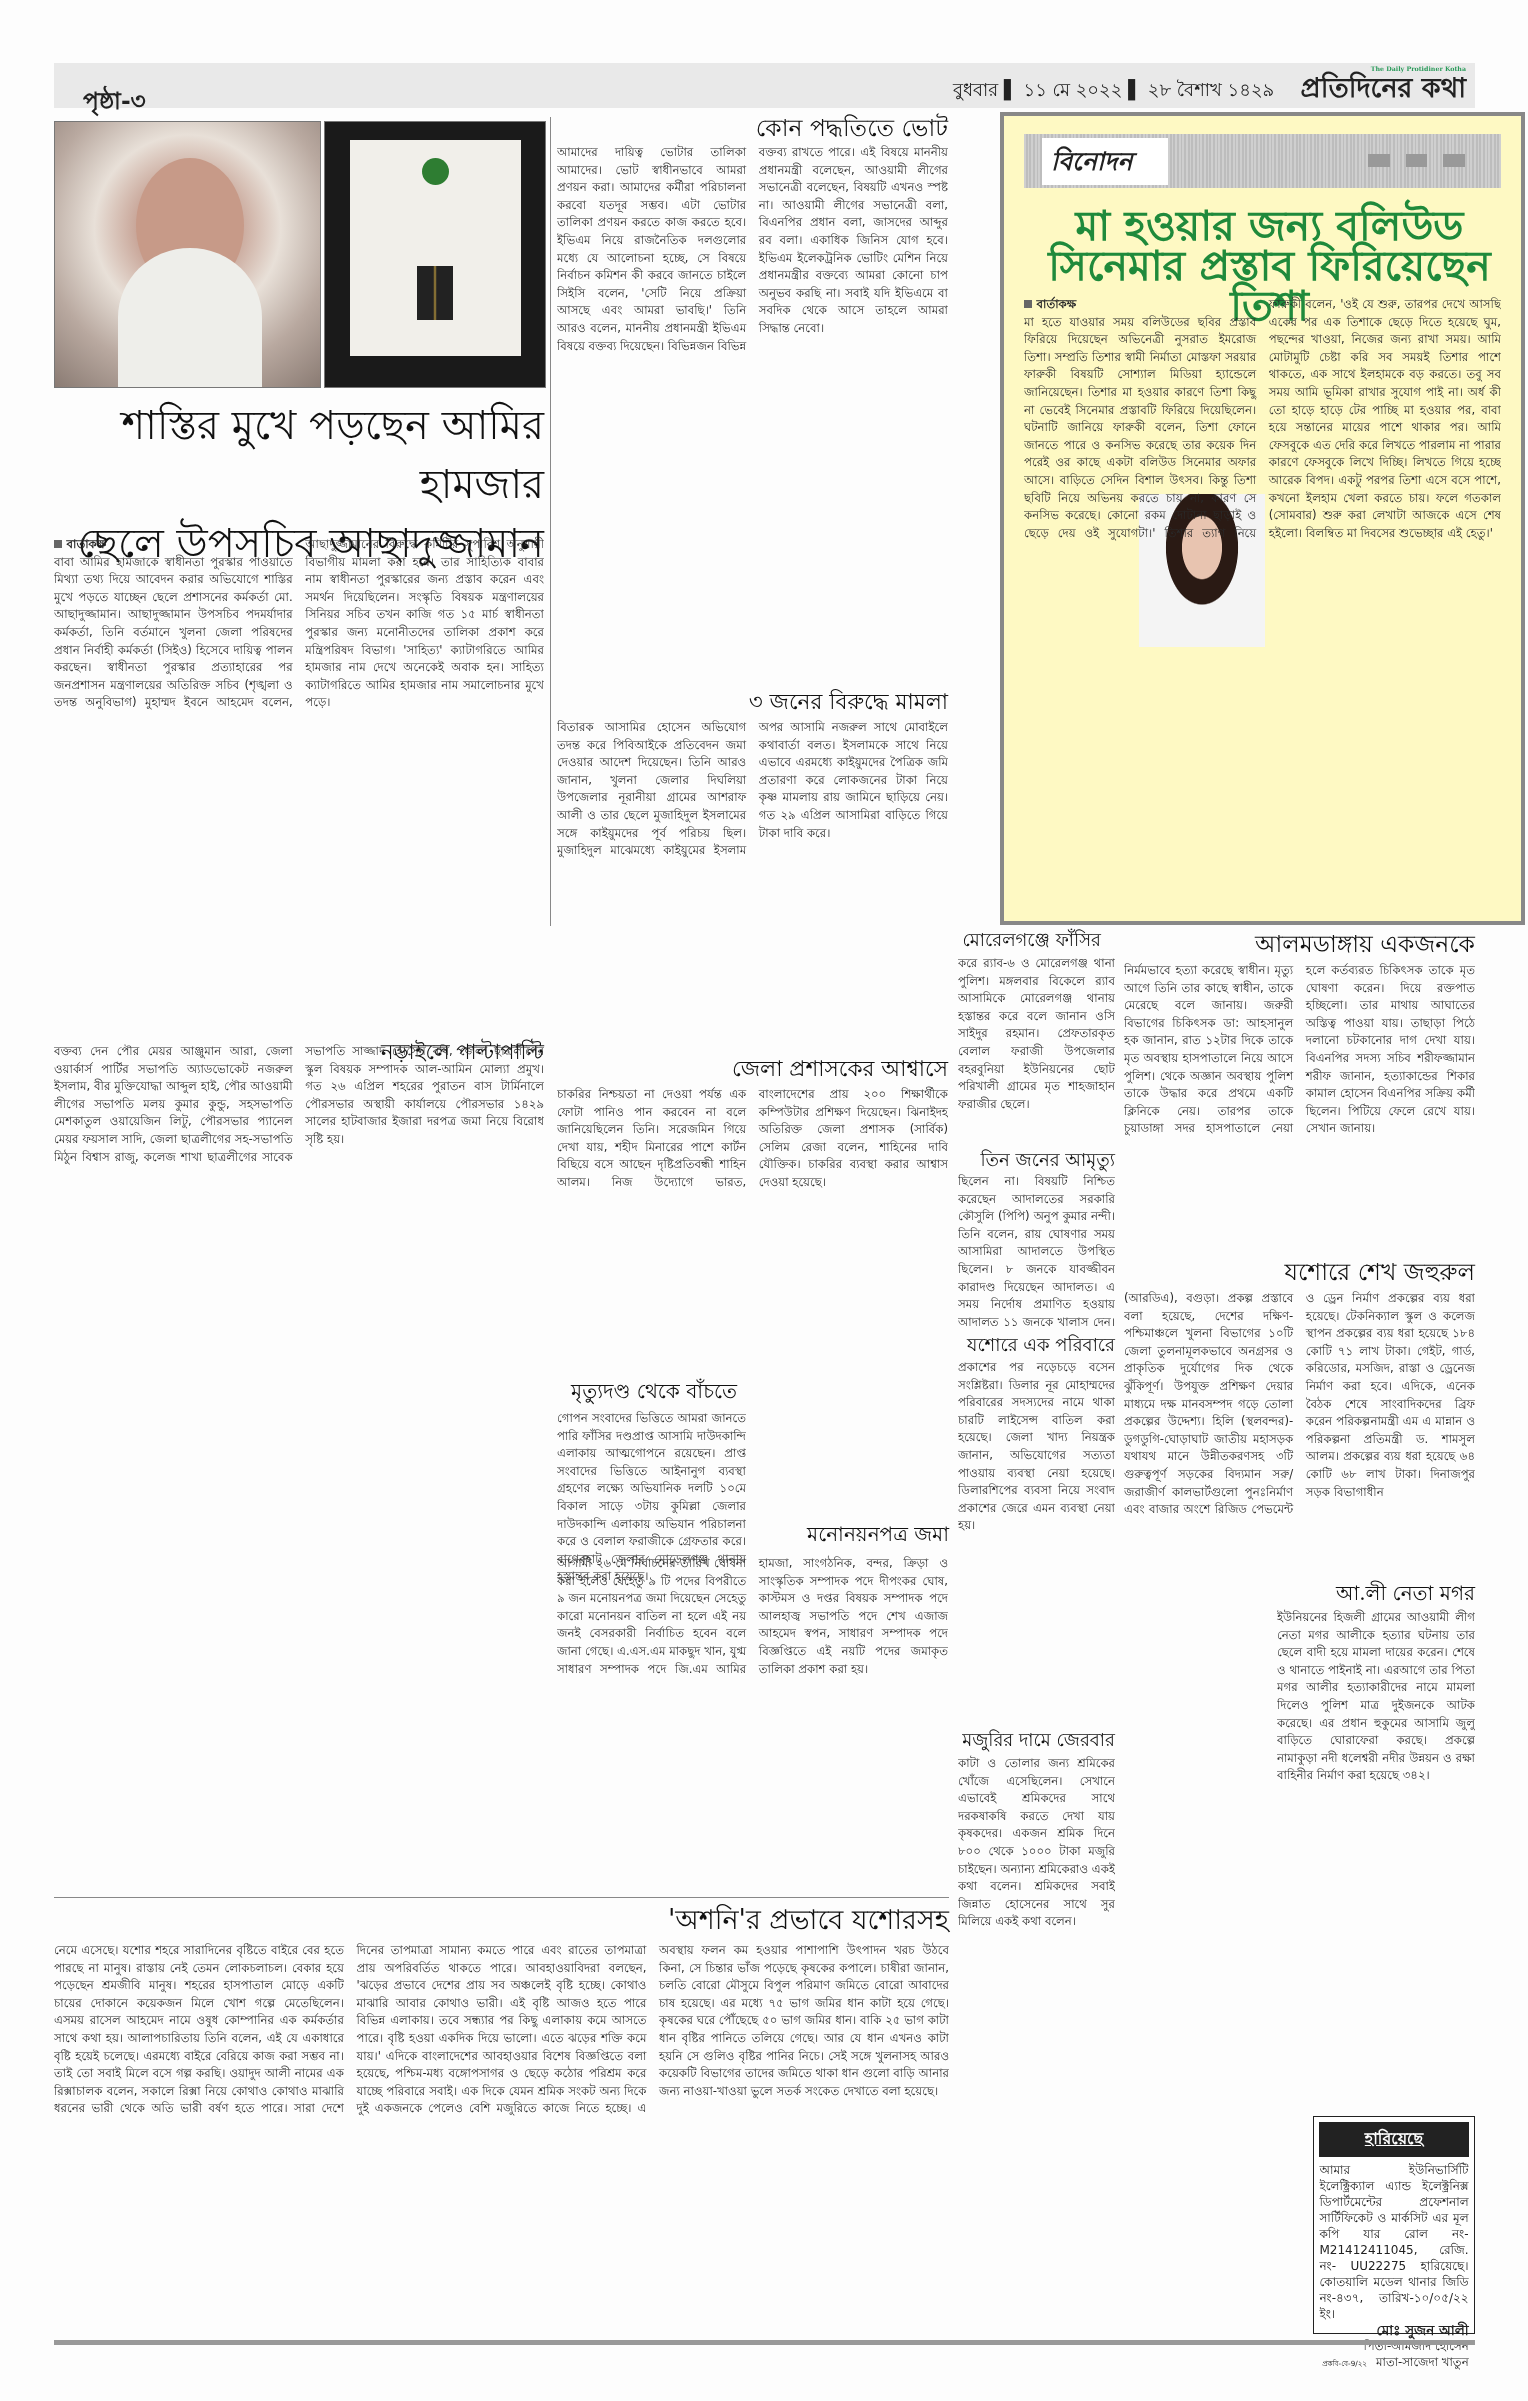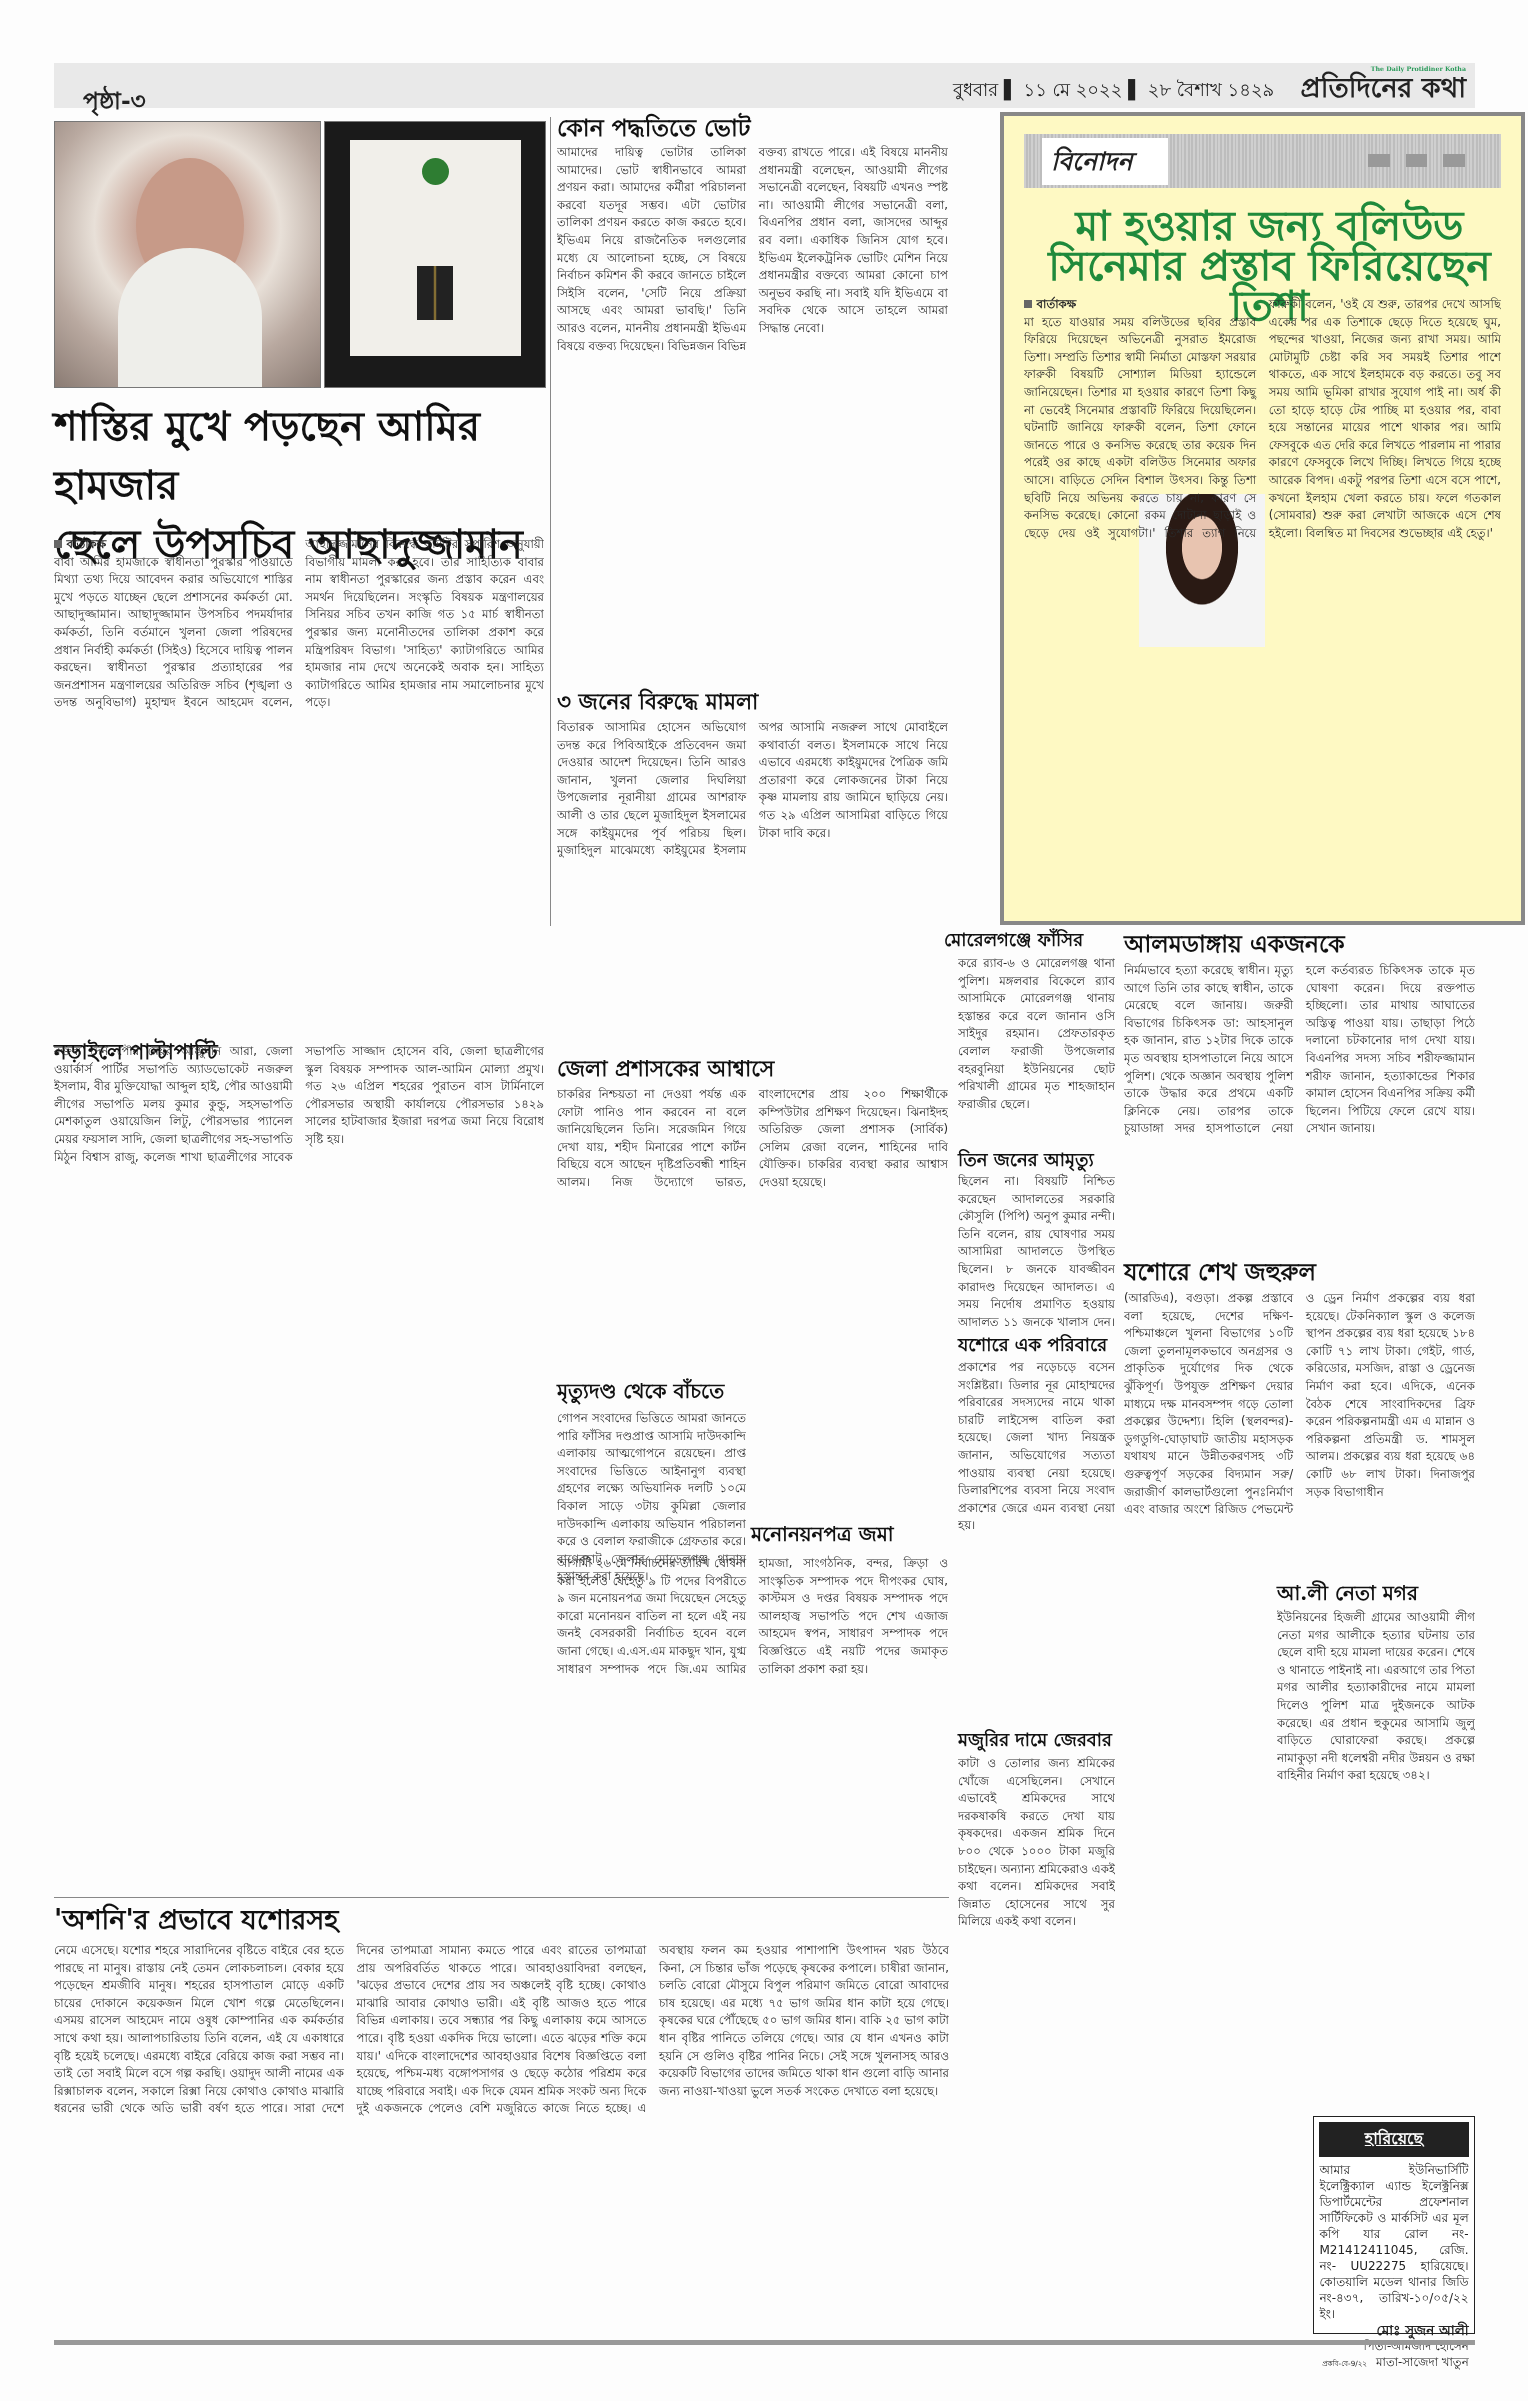--- a/index.html
+++ b/index.html
@@ -6,21 +6,21 @@
   body{width:1528px;height:2401px;position:relative;font-family:"DejaVu Sans",sans-serif;color:#222;overflow:hidden;}
   .abs{position:absolute;}
   .header{position:absolute;left:54px;top:63px;width:1421px;height:45px;background:#e9e9e9;}
   .hdr-page{position:absolute;left:9px;top:20px;font-size:23.4px;font-weight:bold;margin-left:20px;}
   .hdr-date{position:absolute;left:899px;top:12.6px;font-size:18px;}
   .hdr-logo{position:absolute;right:9px;top:3.6px;font-size:27px;font-weight:bold;font-family:"DejaVu Serif",serif;}
   .hdr-logo small{display:block;font-size:6.3px;color:#2a9a5a;position:absolute;top:-1.8px;right:0;}
   .body-text{font-size:11.7px;line-height:17.6px;text-align:justify;color:#2a2a2a;overflow:hidden;}
   .cols2{column-count:2;column-gap:12.6px;}
   .cols3{column-count:3;column-gap:12.6px;}
-  .hl{font-family:"DejaVu Serif",serif;text-align:left;color:#111;font-weight:bold;}
+  .hl{font-family:"DejaVu Serif",serif;text-align:right;color:#111;font-weight:normal;}
   .rule{position:absolute;background:#888;}
   .photo{position:absolute;border:0.9px solid #777;}
   .binodon{position:absolute;left:1000px;top:112px;width:517px;height:805px;border:4.5px solid #888;background:#fef9c3;}
   .bin-banner{position:absolute;left:20px;top:18px;width:477px;height:54px;background:repeating-linear-gradient(90deg,#cfcfcf 0 1.8px,#bdbdbd 1.8px 3.6px);}
   .bin-logo{position:absolute;left:18px;top:3.6px;width:126px;height:47px;background:#fff;font-family:"DejaVu Serif",serif;font-size:25px;font-style:italic;font-weight:bold;line-height:47px;padding-left:9px;box-sizing:border-box;}
   .bin-dots{position:absolute;right:36px;top:20px;}
   .bin-dots span{display:inline-block;width:21.6px;height:12.6px;background:#999;margin-left:16px;}
   .bin-title{position:absolute;left:0;top:90px;width:531px;color:#1f8a3b;font-size:41px;line-height:40px;text-align:center;font-weight:bold;font-family:"DejaVu Serif",serif;}
   .lost-box{position:absolute;left:1313px;top:2116px;width:160px;height:216px;border:1.8px solid #222;background:#fff;}
   .lost-head{margin:5.4px;background:#222;color:#fff;text-align:center;font-weight:bold;font-size:16px;padding:3.6px 0;text-decoration:underline;}

